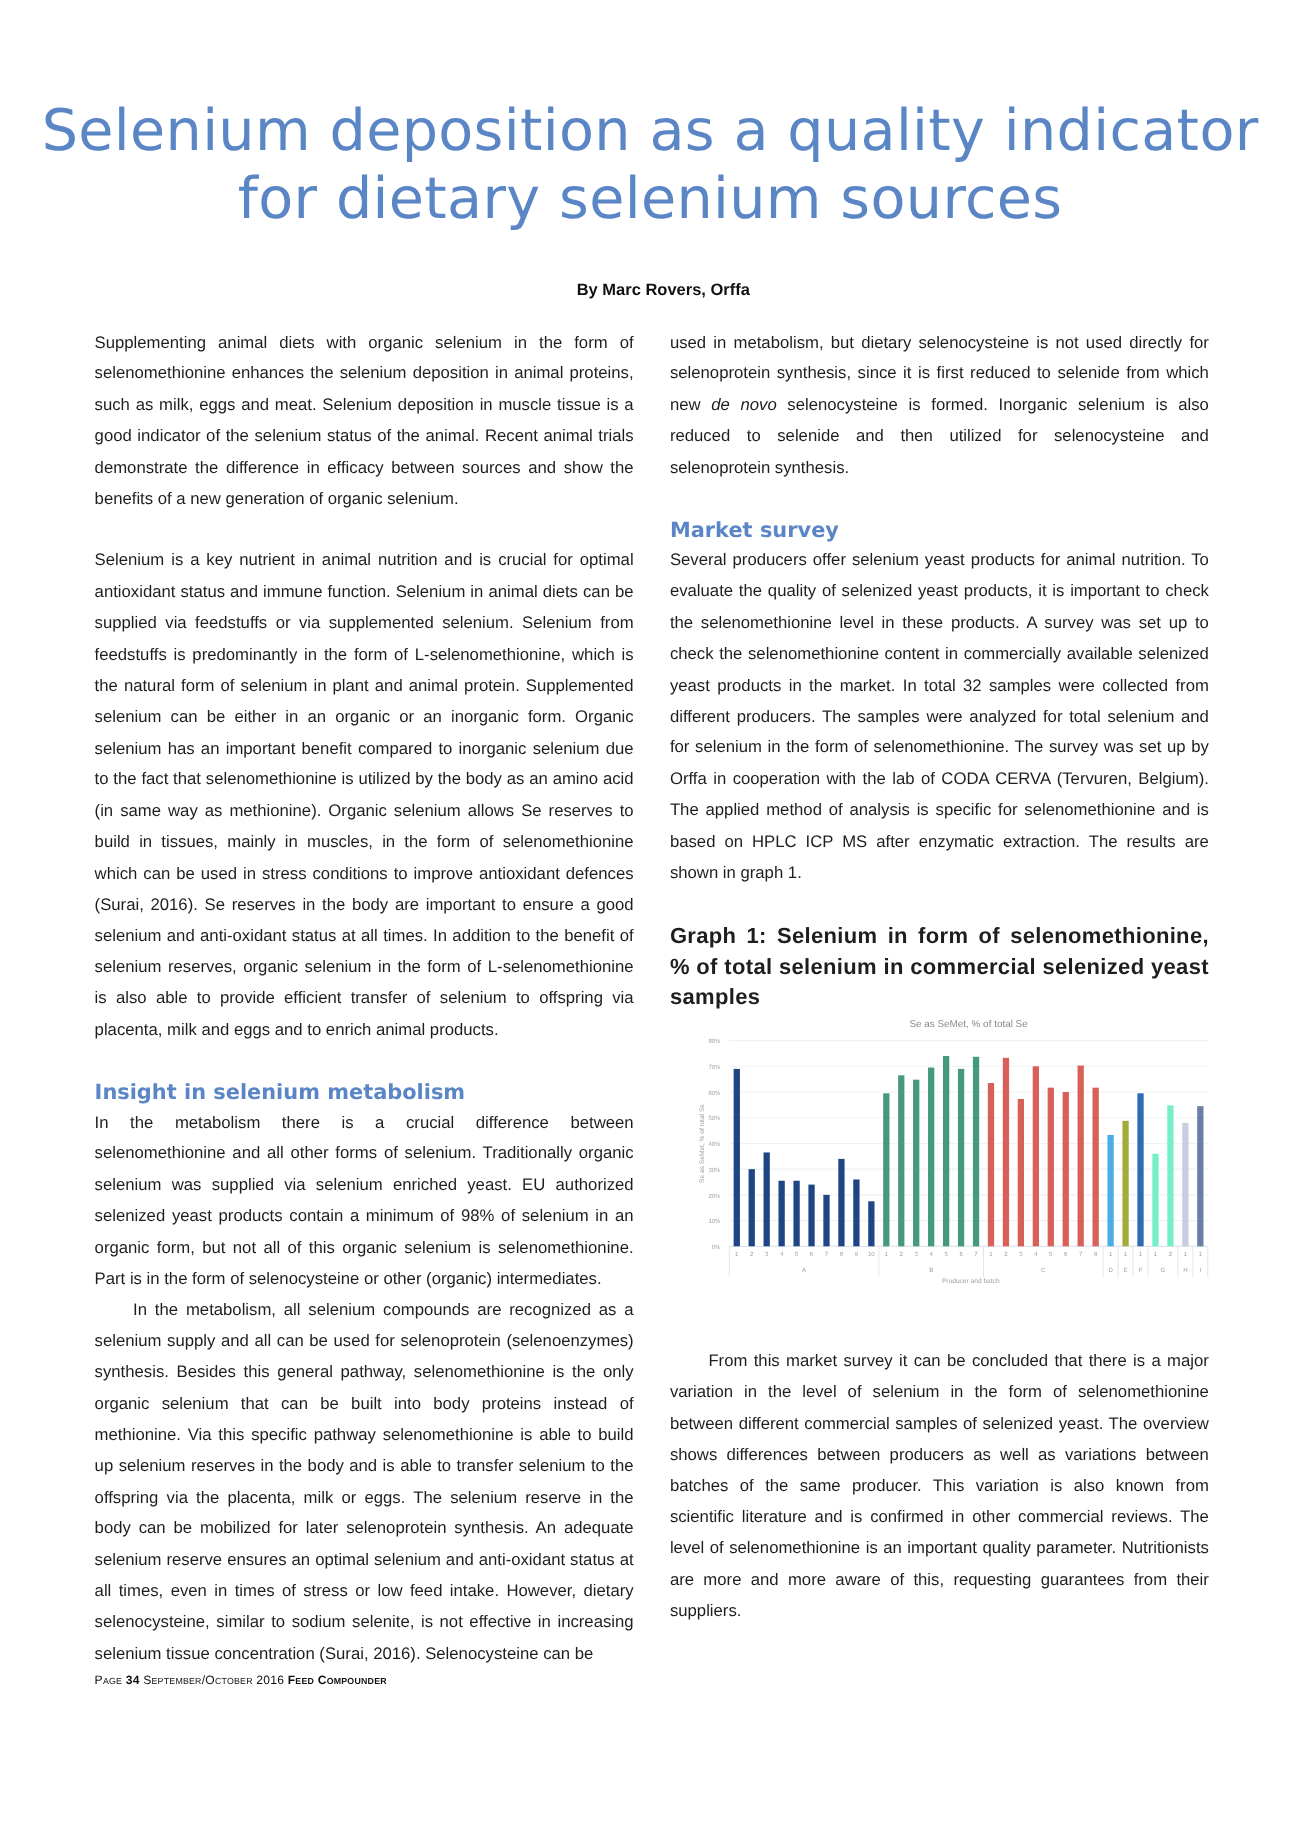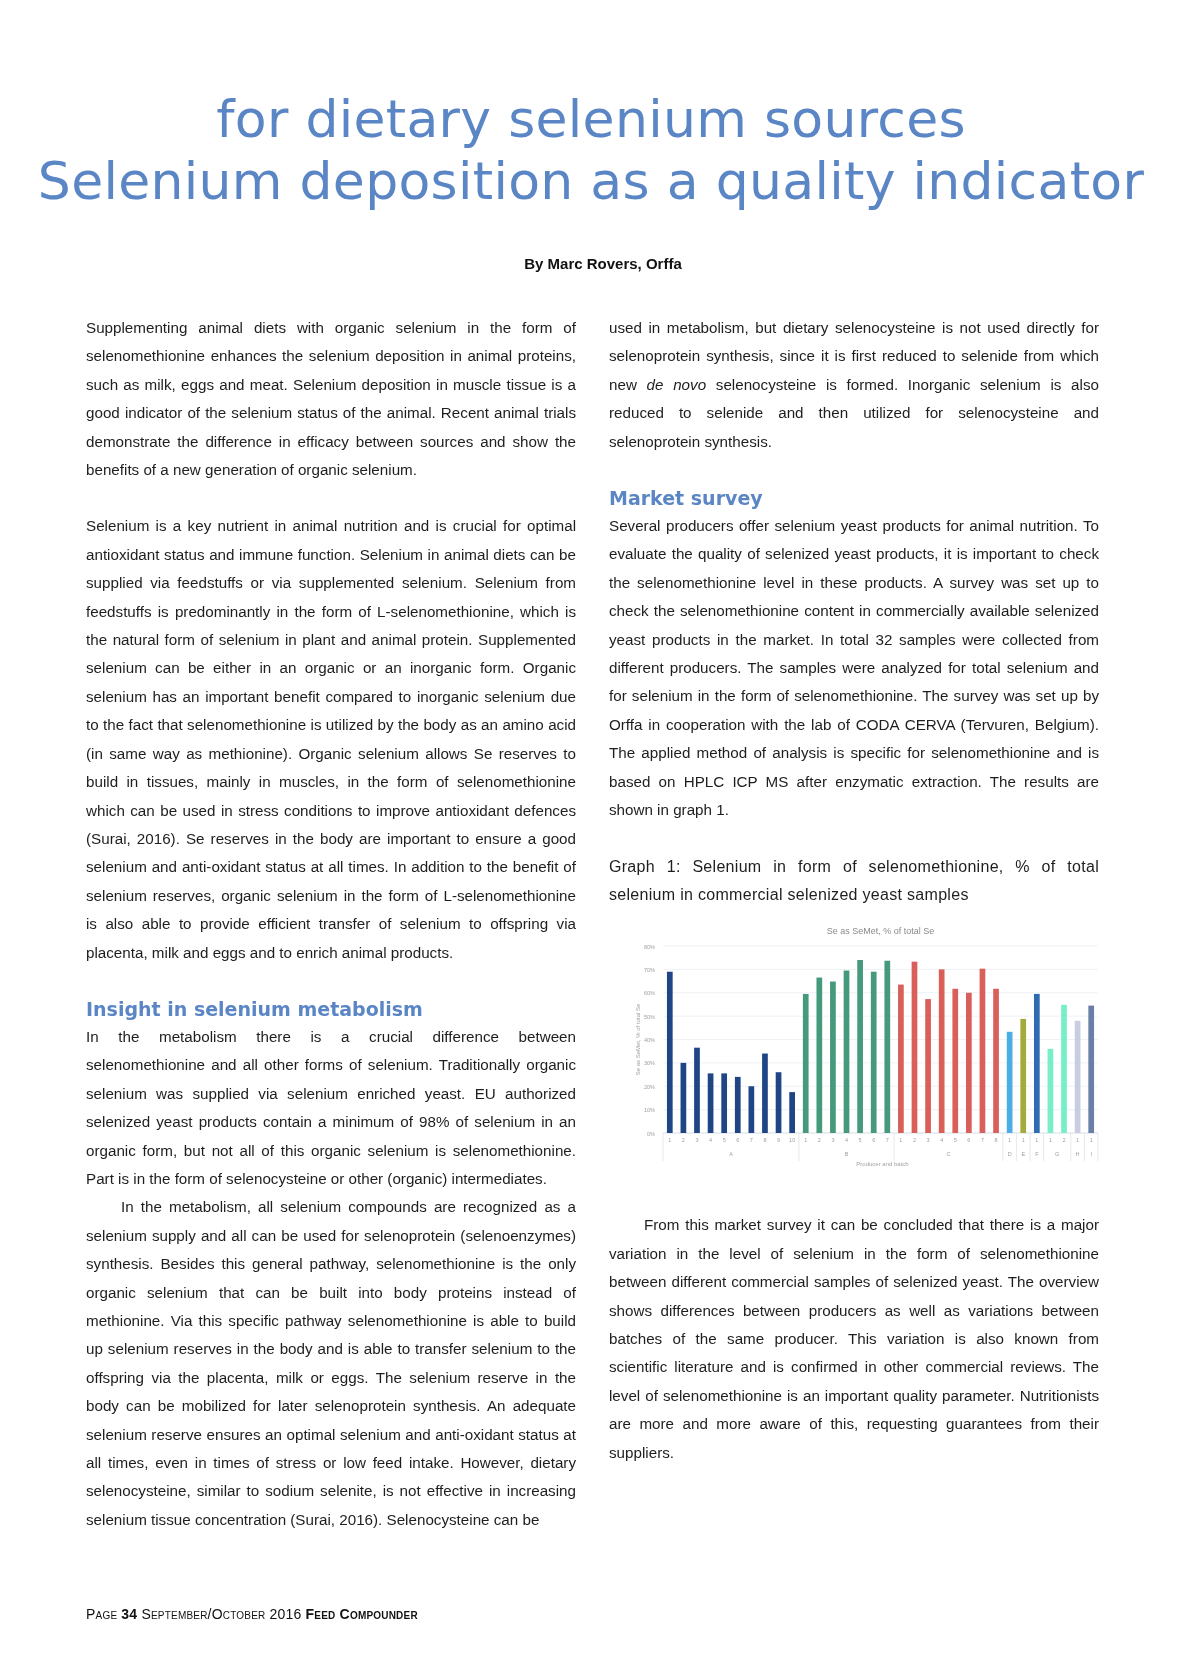--- a/index.html
+++ b/index.html
@@ -1,39 +1,39 @@
 <!DOCTYPE html>
 <html><head>
 <meta charset="utf-8">
 <style>
   html, body { margin: 0; padding: 0; background: #ffffff; }
   body { width: 1182px; height: 1678px; position: relative; overflow: hidden; font-family: "Liberation Sans", sans-serif; color: #1e1e1e; }
   .title { position: absolute; left: 0; width: 1182px; top: 88px; text-align: center; color: #5b86c5; font-family: "DejaVu Sans", sans-serif; font-size: 52px; line-height: 62px; letter-spacing: 0.3px; }
   .byline { position: absolute; left: 0; width: 1182px; top: 255px; text-align: center; font-weight: bold; font-size: 15px; color: #111; padding-left: 12px; }
-  .col { position: absolute; width: 490px; margin-top: 16px; }
+  .col { position: absolute; width: 490px; }
   .col.left { left: 86px; top: 298px; }
   .col.right { left: 609px; top: 298px; }
   .p { font-size: 15.2px; line-height: 28.4px; text-align: justify; margin: 0; color: #1e1e1e; }
   .p.indent { text-indent: 35px; }
   .h { color: #5b86c5; font-family: "DejaVu Sans", sans-serif; font-size: 19px; line-height: 28px; margin: 0; }
   .gap { height: 28px; }
-  .caption { font-weight: normal; font-size: 16px; line-height: 28.4px; text-align: justify; margin: 0; letter-spacing: 0.3px; }
-  .footer { position: absolute; left: 86px; top: 1606px; font-size: 14px; color: #111; letter-spacing: 0.2px; }
+  .caption { font-weight: bold; font-size: 20px; line-height: 28.4px; text-align: justify; margin: 0; letter-spacing: 0.3px; }
+  .footer { position: absolute; left: 86px; top: 1522px; font-size: 11px; color: #111; letter-spacing: 0.2px; }
   .footer .sc { font-variant: small-caps; }
   .footer b { font-weight: bold; }
   .chart { position: absolute; left: 615px; top: 915px; width: 500px; height: 270px; }
   .chart svg text { font-family: "Liberation Sans", sans-serif; }
   em { font-style: italic; }
 </style>
 </head>
 <body>
 
 <div class="title">
+  <div>Selenium deposition as a quality indicator</div>
   <div>for dietary selenium sources</div>
-  <div>Selenium deposition as a quality indicator</div>
 </div>
 <div class="byline">By Marc Rovers, Orffa</div>
 
 <div class="col left">
   <p class="p">Supplementing animal diets with organic selenium in the form of selenomethionine enhances the selenium deposition in animal proteins, such as milk, eggs and meat. Selenium deposition in muscle tissue is a good indicator of the selenium status of the animal. Recent animal trials demonstrate the difference in efficacy between sources and show the benefits of a new generation of organic selenium.</p>
   <div class="gap"></div>
   <p class="p">Selenium is a key nutrient in animal nutrition and is crucial for optimal antioxidant status and immune function. Selenium in animal diets can be supplied via feedstuffs or via supplemented selenium. Selenium from feedstuffs is predominantly in the form of L-selenomethionine, which is the natural form of selenium in plant and animal protein. Supplemented selenium can be either in an organic or an inorganic form. Organic selenium has an important benefit compared to inorganic selenium due to the fact that selenomethionine is utilized by the body as an amino acid (in same way as methionine). Organic selenium allows Se reserves to build in tissues, mainly in muscles, in the form of selenomethionine which can be used in stress conditions to improve antioxidant defences (Surai, 2016). Se reserves in the body are important to ensure a good selenium and anti-oxidant status at all times. In addition to the benefit of selenium reserves, organic selenium in the form of L-selenomethionine is also able to provide efficient transfer of selenium to offspring via placenta, milk and eggs and to enrich animal products.</p>
   <div class="gap"></div>
   <h2 class="h">Insight in selenium metabolism</h2>
   <p class="p">In the metabolism there is a crucial difference between selenomethionine and all other forms of selenium. Traditionally organic selenium was supplied via selenium enriched yeast. EU authorized selenized yeast products contain a minimum of 98% of selenium in an organic form, but not all of this organic selenium is selenomethionine. Part is in the form of selenocysteine or other (organic) intermediates.</p>

